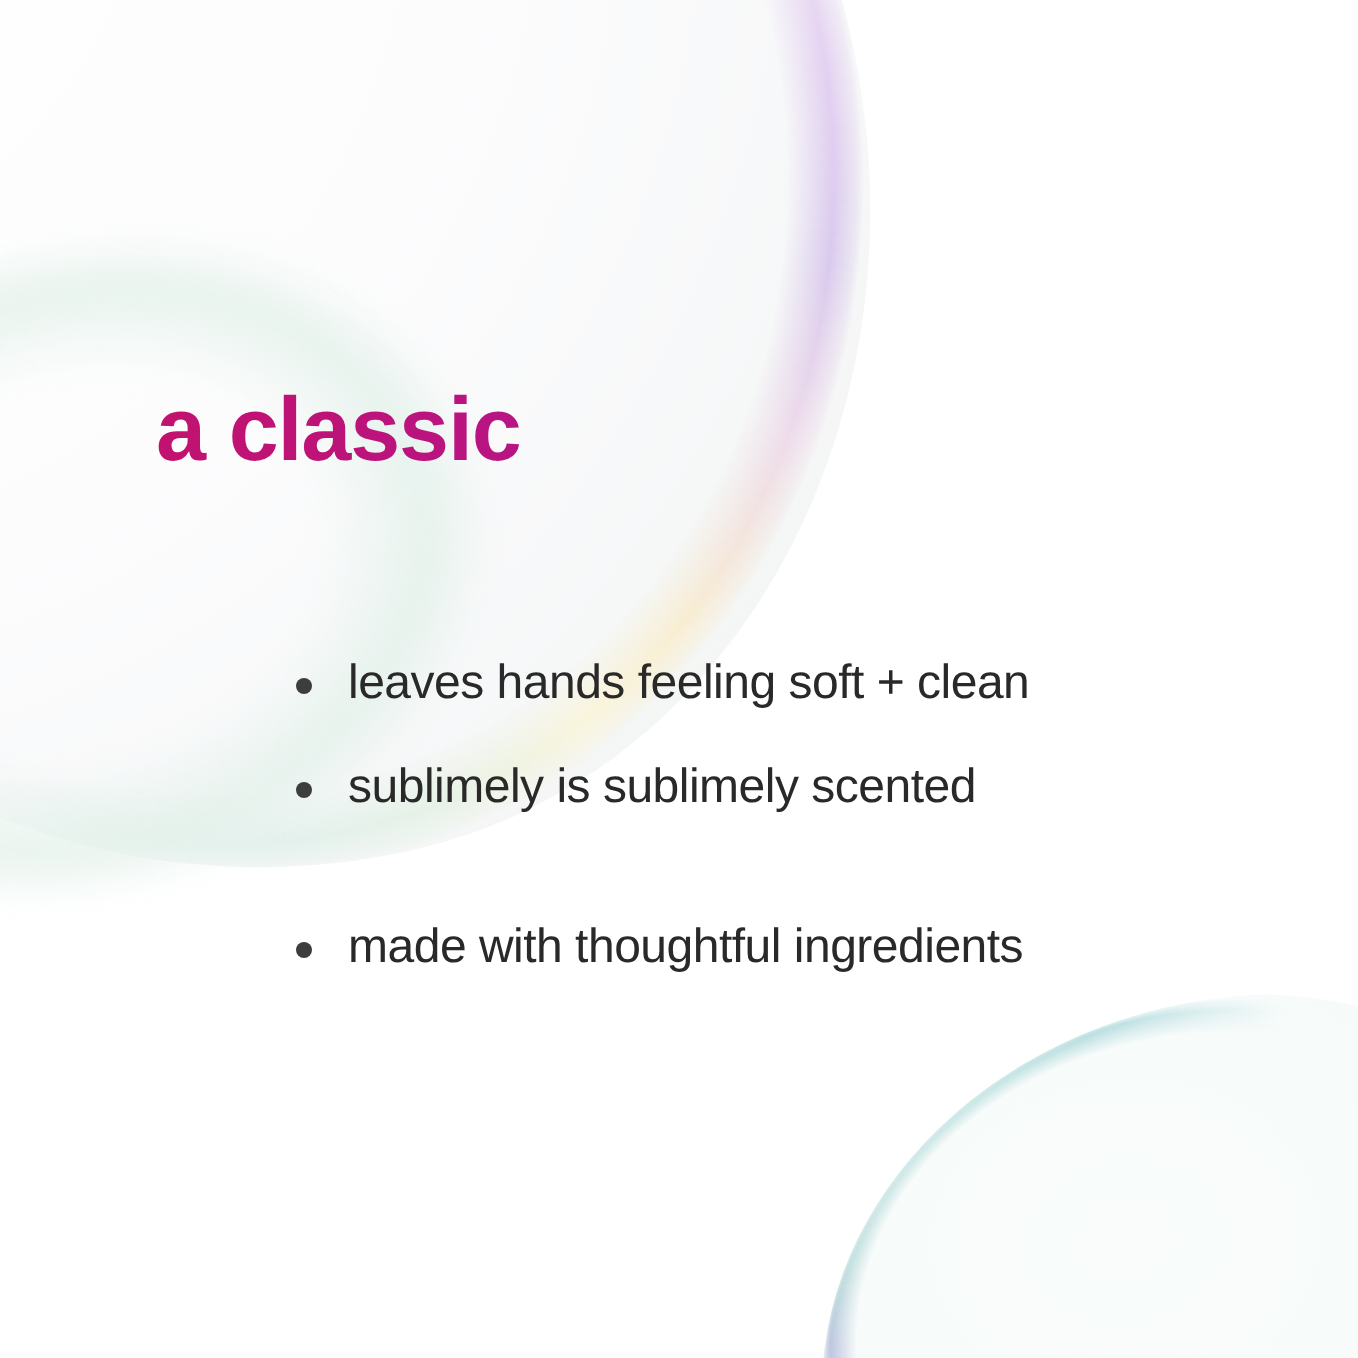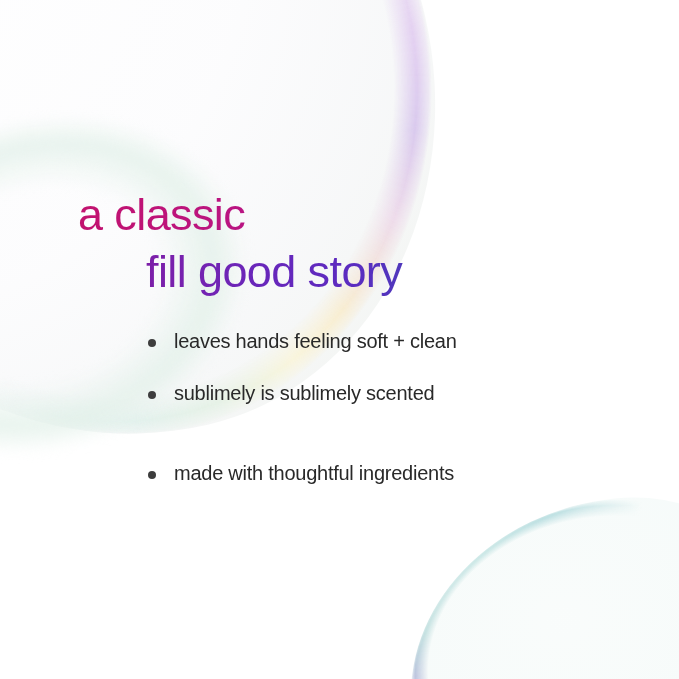--- a/index.html
+++ b/index.html
@@ -154,21 +154,21 @@
     inset: 0;
   }
 
   .headline {
     position: absolute;
     left: 78px;
     top: 186px;
     width: 560px;
     margin: 0;
     font-size: 45px;
-    font-weight: 400;
+    font-weight: 700;
     line-height: 57px;
     letter-spacing: -0.6px;
     white-space: nowrap;
   }
 
   .headline-line {
     display: block;
     background-clip: text;
     -webkit-background-clip: text;
     color: transparent;
@@ -201,21 +201,21 @@
     width: 500px;
     margin: 0;
     padding: 0;
     list-style: none;
   }
 
   .bullet-item {
     position: relative;
     padding-left: 32px;
     margin-bottom: 9px;
-    font-size: 20px;
+    font-size: 24px;
     line-height: 43px;
     font-weight: 400;
     letter-spacing: -0.25px;
     color: #292929;
   }
 
   .bullet-item:last-child {
     margin-bottom: 0;
     margin-top: 37px;
   }
@@ -244,21 +244,20 @@
     <div class="bubble-tl-rim"></div>
     <div class="bubble-tl-mint"></div>
     <div class="bubble-br"></div>
     <div class="bubble-br-rim"></div>
   </div>
 
   <div class="content">
 
     <h1 class="headline">
       <span class="headline-line headline-line-1">a classic</span>
-      <span class="headline-line headline-line-2">fill good story</span>
     </h1>
 
     <ul class="bullets">
       <li class="bullet-item">
         <span class="bullet-dot"></span>
         <span class="bullet-text">leaves hands feeling soft + clean</span>
       </li>
       <li class="bullet-item">
         <span class="bullet-dot"></span>
         <span class="bullet-text">sublimely is sublimely scented</span>

